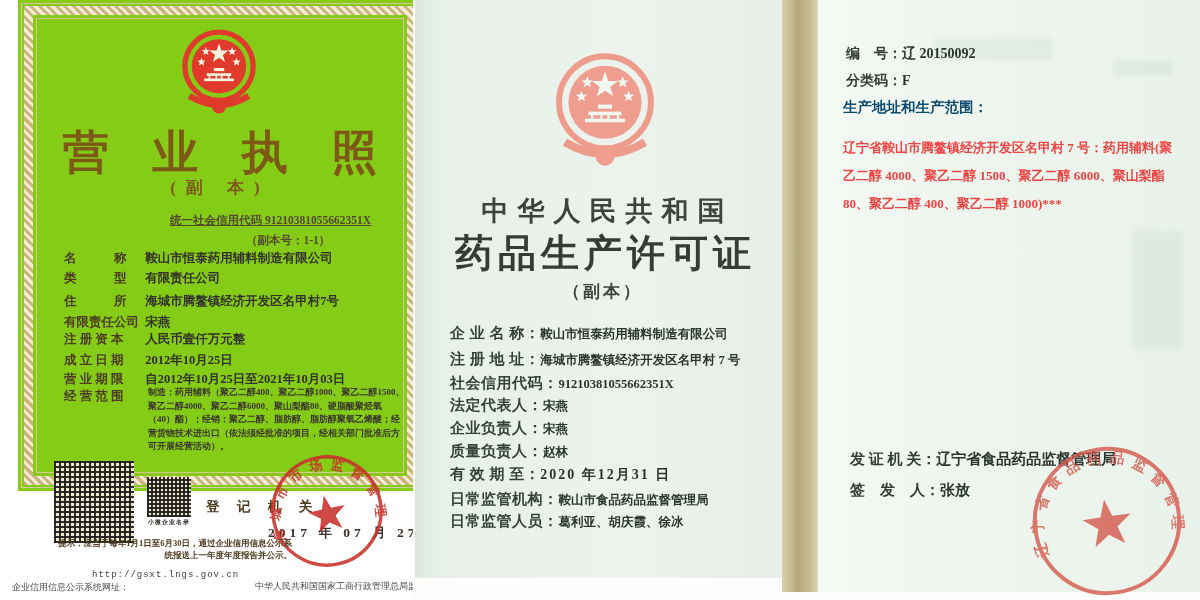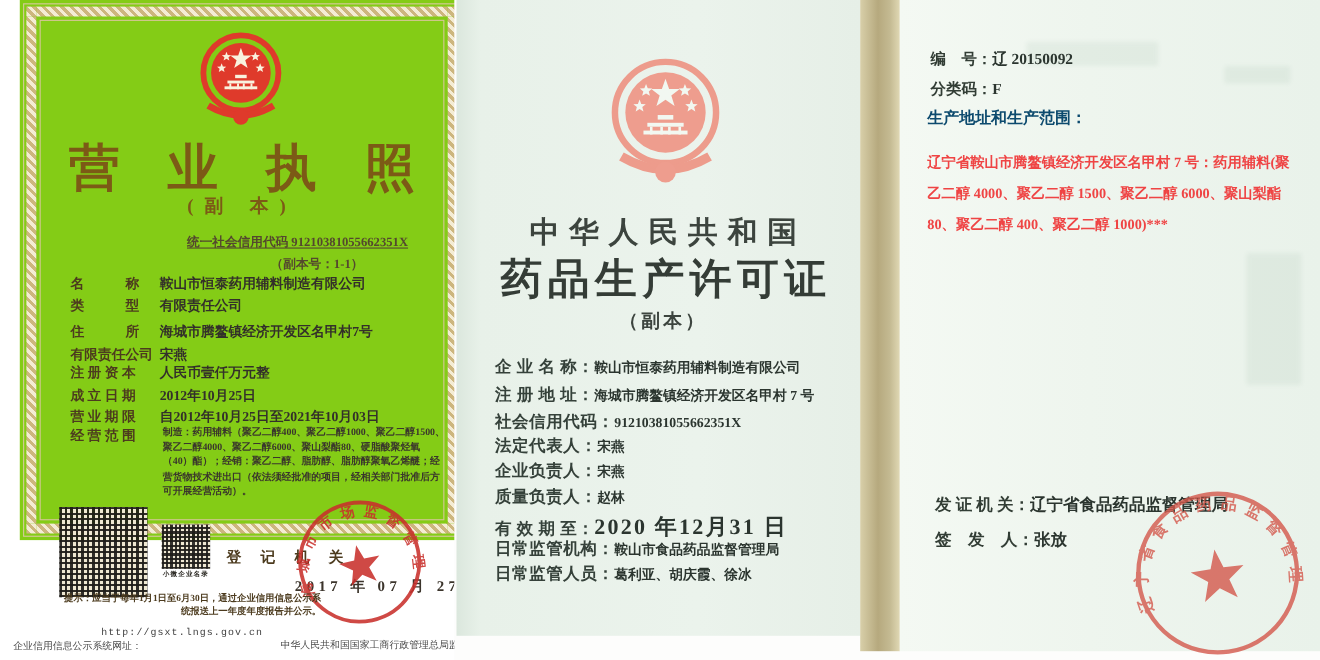--- a/index.html
+++ b/index.html
@@ -60,21 +60,21 @@
 
   .mid-country{position:absolute;left:25px;top:193px;width:330px;text-align:center;
     font-size:27px;font-weight:bold;color:#3c443e;letter-spacing:9px;text-indent:9px;}
   .mid-title{position:absolute;left:15px;top:228px;width:350px;text-align:center;
     font-size:38px;font-weight:bold;color:#343c36;letter-spacing:5px;text-indent:5px;}
   .mid-sub{position:absolute;left:25px;top:280px;width:330px;text-align:center;
     font-size:17px;font-weight:bold;color:#3c443e;letter-spacing:3px;}
   .mrow{position:absolute;left:37px;font-size:15px;white-space:nowrap;color:#35413a;}
   .mrow .lab{font-weight:bold;letter-spacing:.5px;}
   .mrow .val{font-size:12.5px;font-weight:bold;color:#2b352f;}
-  .mrow .val.big{font-size:20px;letter-spacing:2px;}
+  .mrow .val.big{font-size:14px;letter-spacing:2px;}
 
   .rrow{position:absolute;font-size:14px;white-space:nowrap;color:#323d35;}
   .rrow .lab{font-weight:bold;}
   .rrow .val{font-weight:bold;color:#2b352f;margin-top:48px;}
   .scope-title{position:absolute;left:430px;top:98px;font-size:14.5px;font-weight:bold;color:#0c4a6e;}
   .rscope{position:absolute;left:430px;top:124px;width:330px;font-size:13px;font-weight:bold;
     line-height:28px;color:#ef4444;margin-top:10px;}
   .rdate{position:absolute;left:548px;top:528px;font-size:16px;font-weight:bold;
     color:#2f3a32;letter-spacing:3px;white-space:nowrap;}
   .ghost{position:absolute;background:#5d8a6e;opacity:.08;filter:blur(2px);border-radius:2px;}

